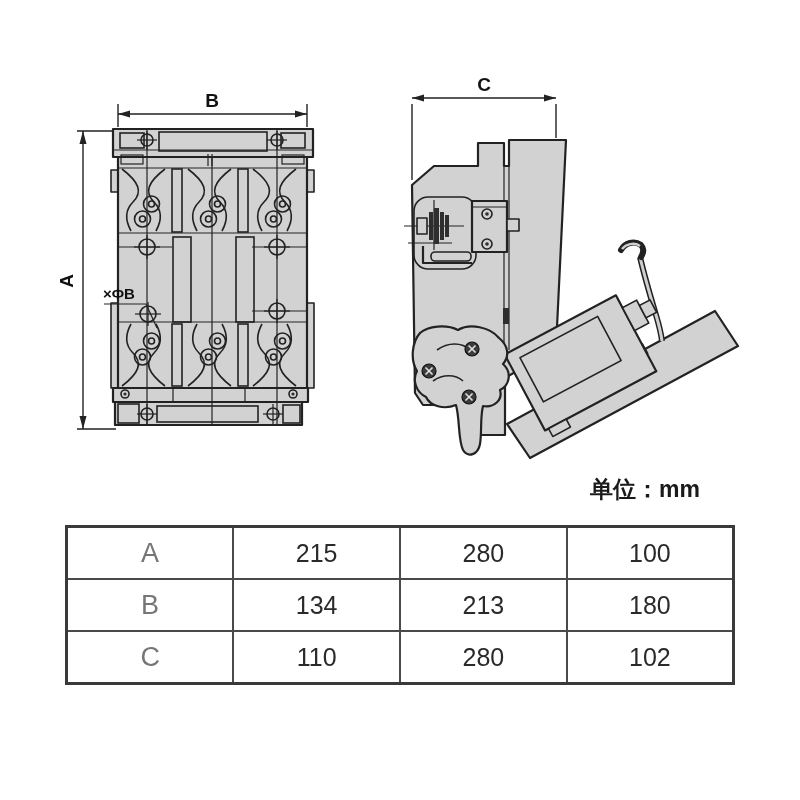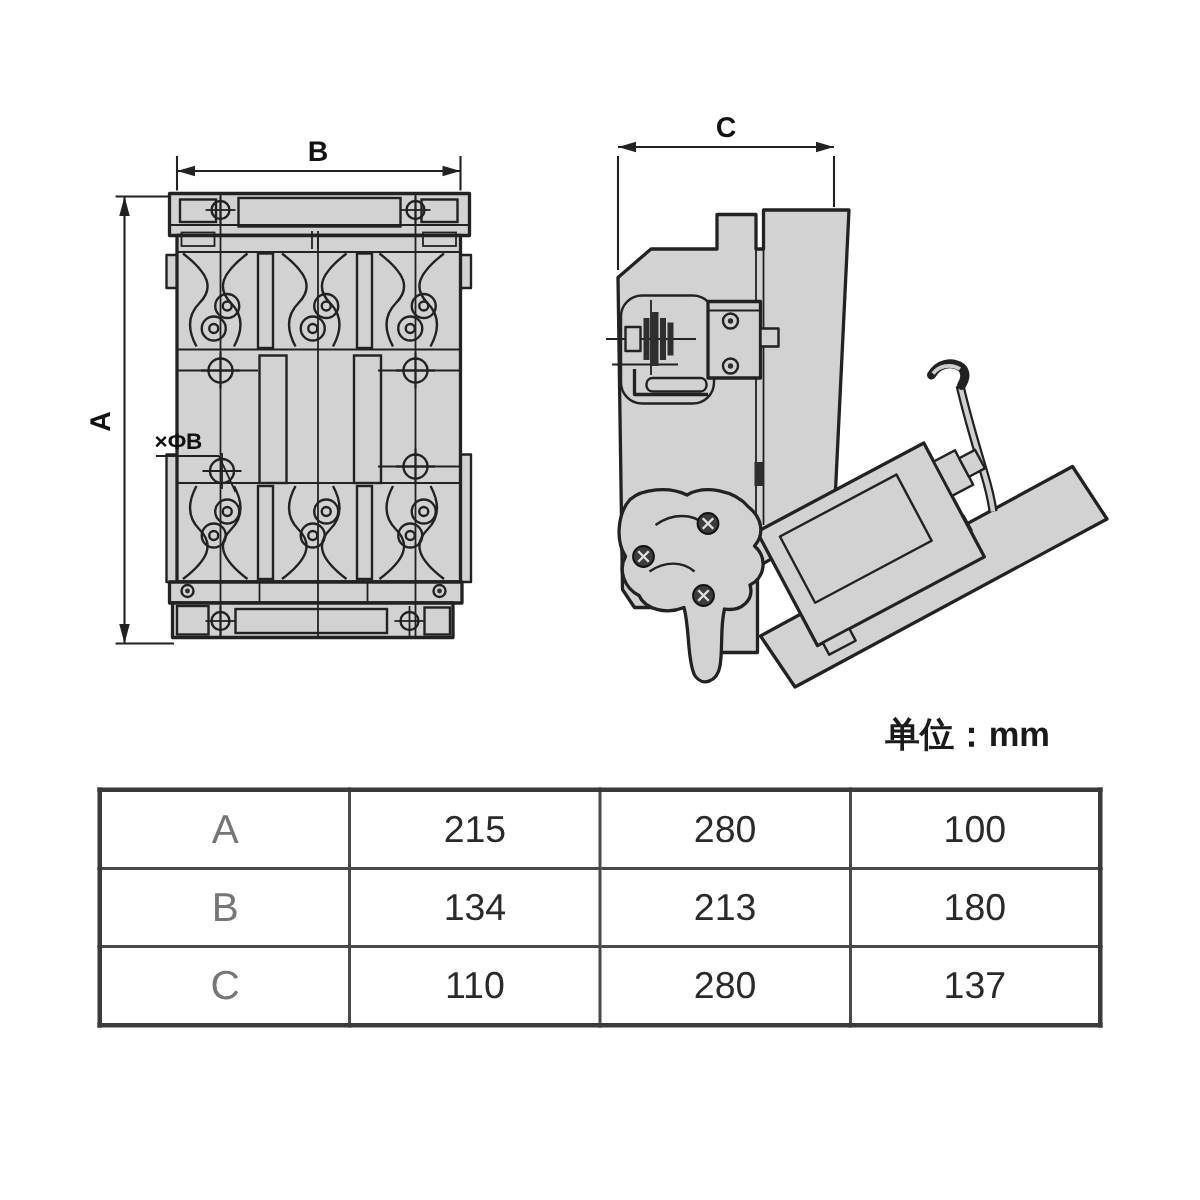--- a/index.html
+++ b/index.html
@@ -272,16 +272,16 @@
     <tr>
       <td class="dimname">B</td>
       <td class="val">134</td>
       <td class="val">213</td>
       <td class="val">180</td>
     </tr>
     <tr>
       <td class="dimname">C</td>
       <td class="val">110</td>
       <td class="val">280</td>
-      <td class="val">137</td>
+      <td class="val">102</td>
     </tr>
   </tbody>
 </table>
 
 </body></html>

